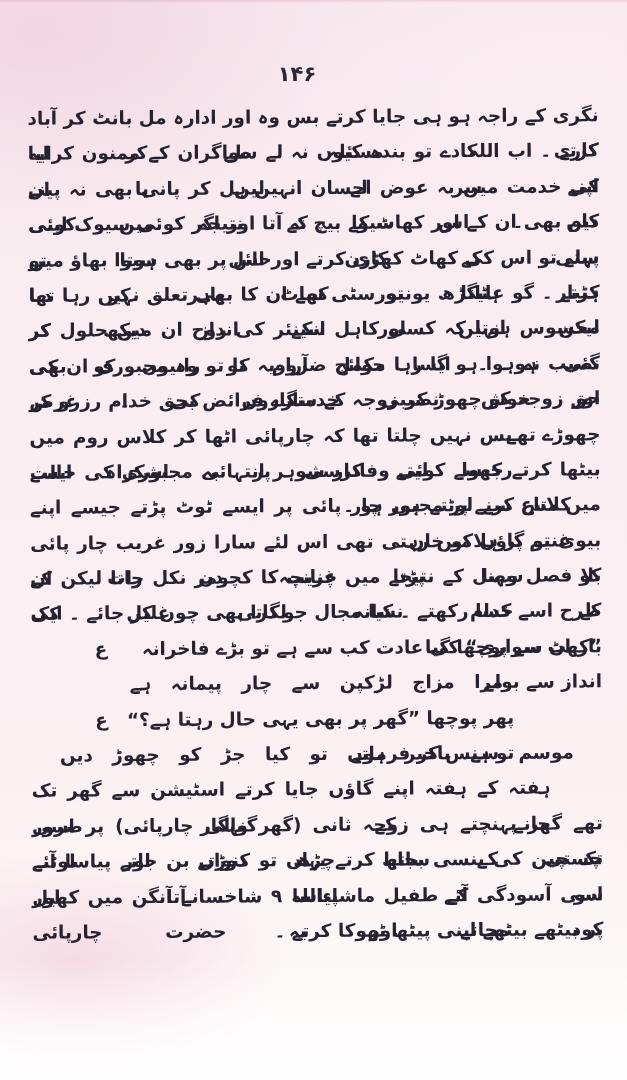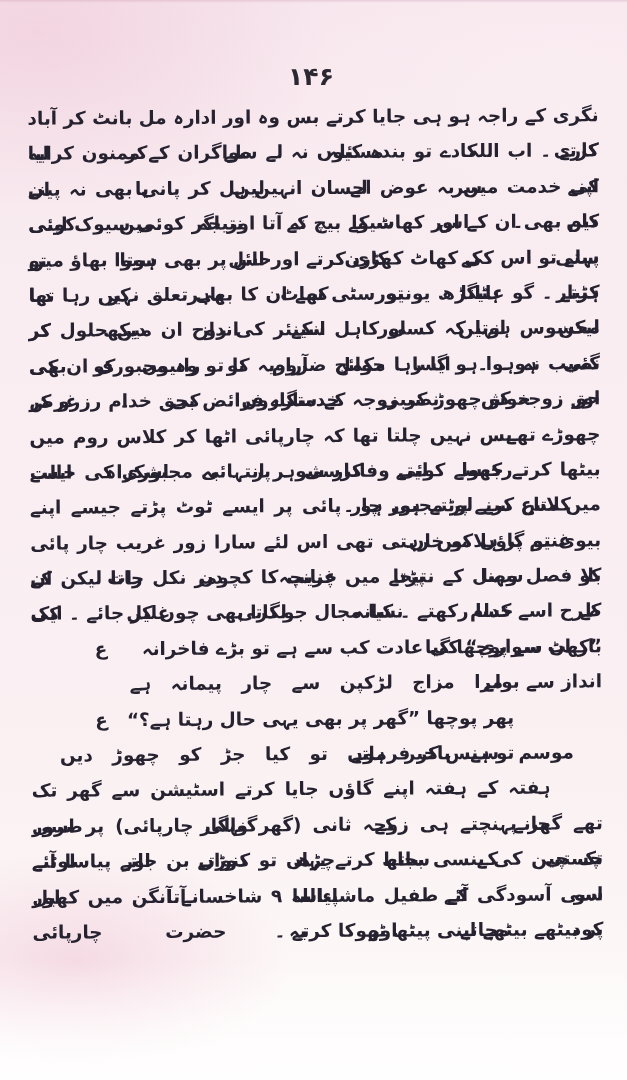--- a/index.html
+++ b/index.html
@@ -15,22 +15,22 @@
       radial-gradient(300px 150px at 12% 89%, rgba(240,199,215,.60), rgba(240,199,215,0) 72%),
       radial-gradient(500px 300px at 90% 10%, rgba(250,238,242,.9), rgba(250,238,242,0) 75%),
       linear-gradient(180deg,#f7e6ed 0%, #f9edf1 28%, #faeff2 62%, #fbf3f4 80%, #fdf9f9 92%, #fefcfc 100%);
     color:#26222b;
   }
   .page::before{ 
     content:"";position:absolute;top:0;left:0;right:0;height:3px;
     background:linear-gradient(180deg,rgba(205,150,175,.35),rgba(205,150,175,0));
   }
   .page-number{
-    position:absolute;top:62px;left:256px;width:110px;
-    text-align:center;font-size:25px;font-weight:bold;letter-spacing:2px;color:#2c2833;
+    position:absolute;top:62px;left:242px;width:110px;
+    text-align:center;font-size:21px;font-weight:bold;letter-spacing:2px;color:#2c2833;
   }
   .text-block{
     position:absolute;top:99px;right:26px;left:30px;
     direction:rtl;transform:rotate(-0.35deg);
     font-size:18.4px;font-weight:bold;line-height:35.4px;color:#262230;
     text-rendering:optimizeLegibility;
   }
   .l{ text-align:justify; text-align-last:justify; height:35.4px; white-space:nowrap0; }
   .l.end{ text-align-last:right; }
   .ind    { padding-right:88px; }

